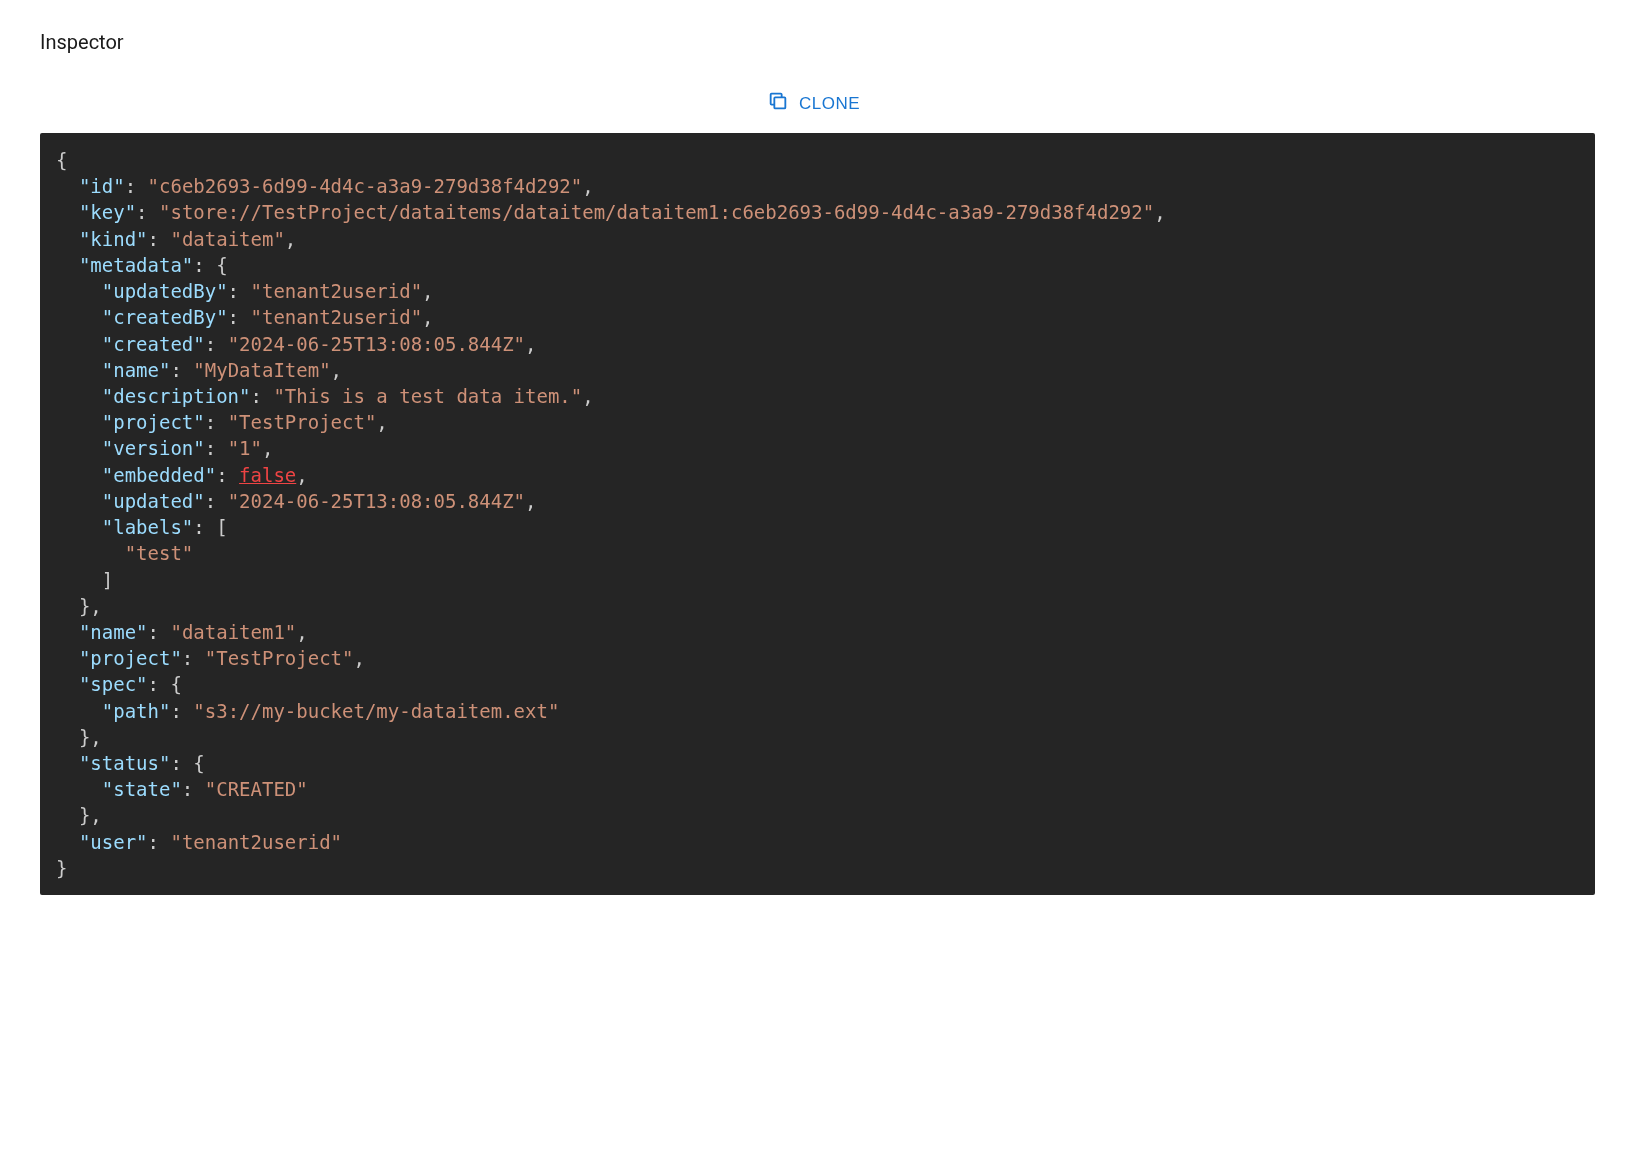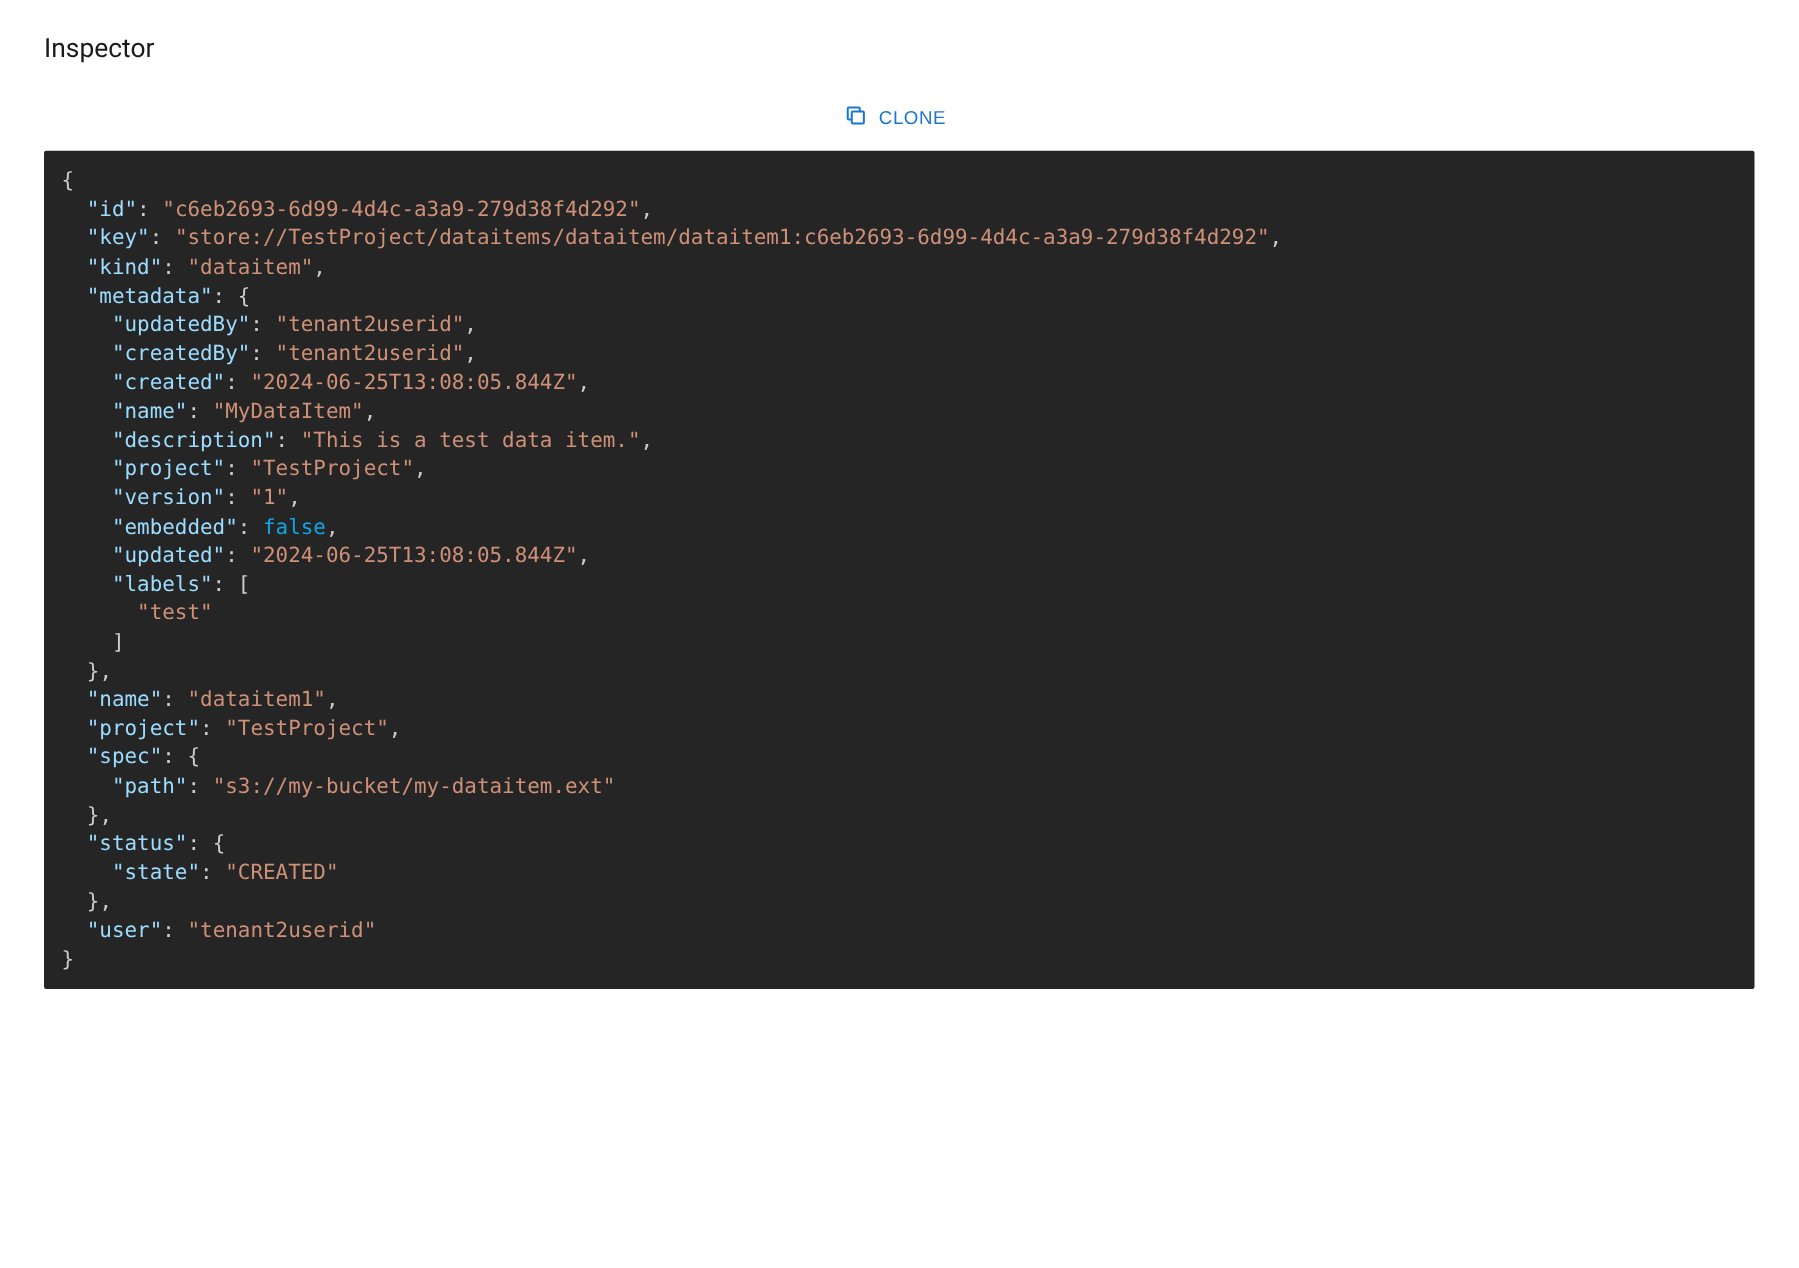--- a/index.html
+++ b/index.html
@@ -6,21 +6,21 @@
       margin: 0;
       padding: 0;
       box-sizing: border-box;
     }
     body {
       background: #ffffff;
       font-family: -apple-system, BlinkMacSystemFont, "Segoe UI", Roboto, sans-serif;
       padding: 30px 40px;
     }
     .inspector-header {
-      font-size: 24px;
+      font-size: 20px;
       font-weight: 400;
       color: #1a1a1a;
       margin-bottom: 30px;
     }
     .toolbar {
       display: flex;
       justify-content: center;
       align-items: center;
       margin-bottom: 10px;
       padding-right: 8px;
@@ -51,21 +51,21 @@
     .code-panel pre {
       font-family: ui-monospace, "SF Mono", Menlo, Monaco, Consolas, monospace;
       font-size: 19px;
       line-height: 1.38;
       color: #cccccc;
       white-space: pre;
     }
     .tok-punc   { color: #cccccc; }
     .tok-key    { color: #9cdcfe; }
     .tok-string { color: #ce9178; }
-    .tok-bool   { color: #0ea5e9; }
+    .tok-bool   { color: #ef4444; text-decoration: underline; }
   </style>
 </head>
 <body>
 
 <h1 class="inspector-header">Inspector</h1>
 
 <div class="toolbar">
   <button class="clone-button">
     <span>
       <svg viewBox="0 0 24 24" fill="none" stroke="currentColor" stroke-width="2">

